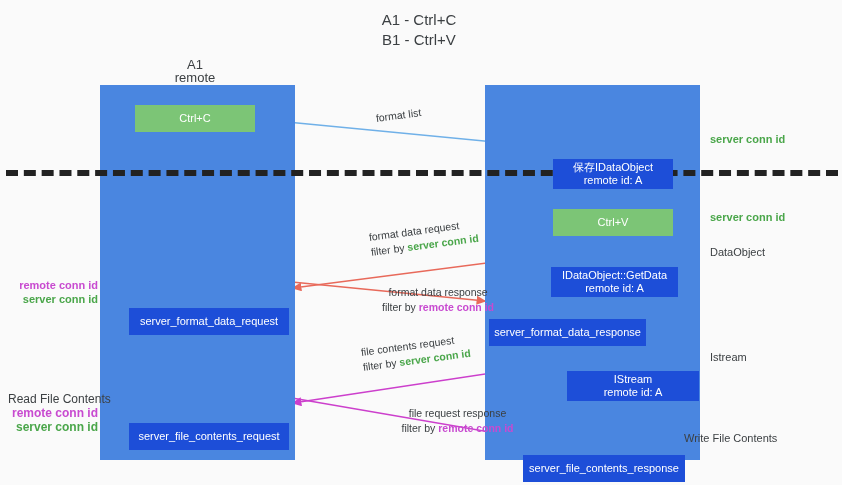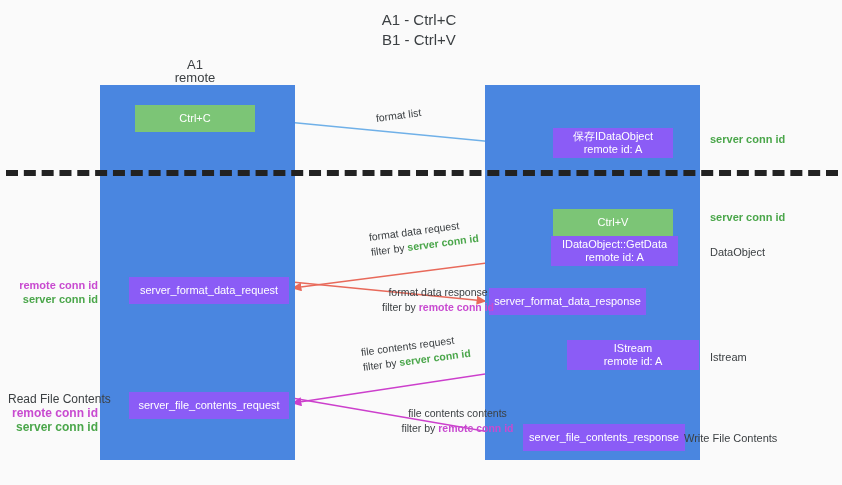--- a/index.html
+++ b/index.html
@@ -66,21 +66,21 @@
     flex-direction: column;
     align-items: center;
     justify-content: center;
     font-size: 11px;
     line-height: 13px;
     color: #ffffff;
     text-align: center;
     padding: 2px 4px;
   }
   .node.green  { background: #7cc576; color:#ffffff; }
-  .node.orange { background: #8b5cf6; color:#ffffff; }
+  .node.orange { background: #1d4ed8; color:#ffffff;margin-top:31px; }
 
   
   #node-ctrlc   { left: 135px; top: 105px; width: 120px; height: 27px; }
   #node-sfdreq  { left: 129px; top: 277px; width: 160px; height: 27px; }
   #node-sfcreq  { left: 129px; top: 392px; width: 160px; height: 27px; }
 
   
   #node-savedo  { left: 553px; top: 128px; width: 120px; height: 30px; }
   #node-ctrlv   { left: 553px; top: 180px; width: 120px; height: 27px; margin-top: 29px; }
   #node-getdata { left: 551px; top: 236px; width: 127px; height: 30px; }
@@ -235,21 +235,21 @@
     <span class="l2">format data response</span>
     <span class="l2"><span>filter by </span><span class="magenta-txt">remote conn id</span></span>
   </div>
 
   <div class="edge-label rot-up" id="lbl-fcreq">
     <span class="l2">file contents request</span>
     <span class="l2"><span>filter by </span><span class="green-txt">server conn id</span></span>
   </div>
 
   <div class="edge-label" id="lbl-fcres">
-    <span class="l2">file contents contents</span>
+    <span class="l2">file request response</span>
     <span class="l2"><span>filter by </span><span class="magenta-txt">remote conn id</span></span>
   </div>
 
   <div class="side-note green-txt" id="note-server-1">server conn id</div>
   <div class="side-note green-txt" id="note-server-2">server conn id</div>
   <div class="side-note plain-txt" id="note-dataobject">DataObject</div>
   <div class="side-note plain-txt" id="note-istream">Istream</div>
   <div class="side-note plain-txt" id="note-writefc">Write File Contents</div>
 
   <div id="note-left-1">

